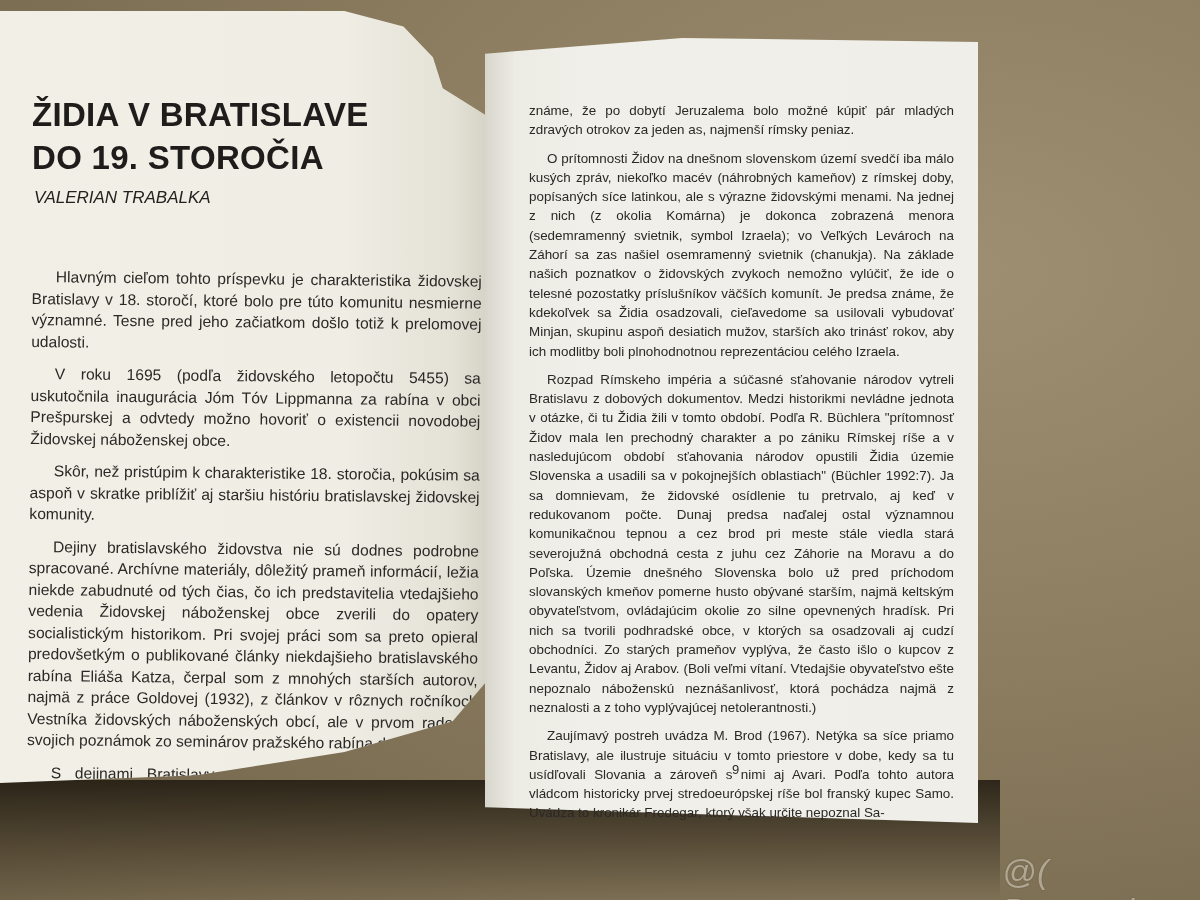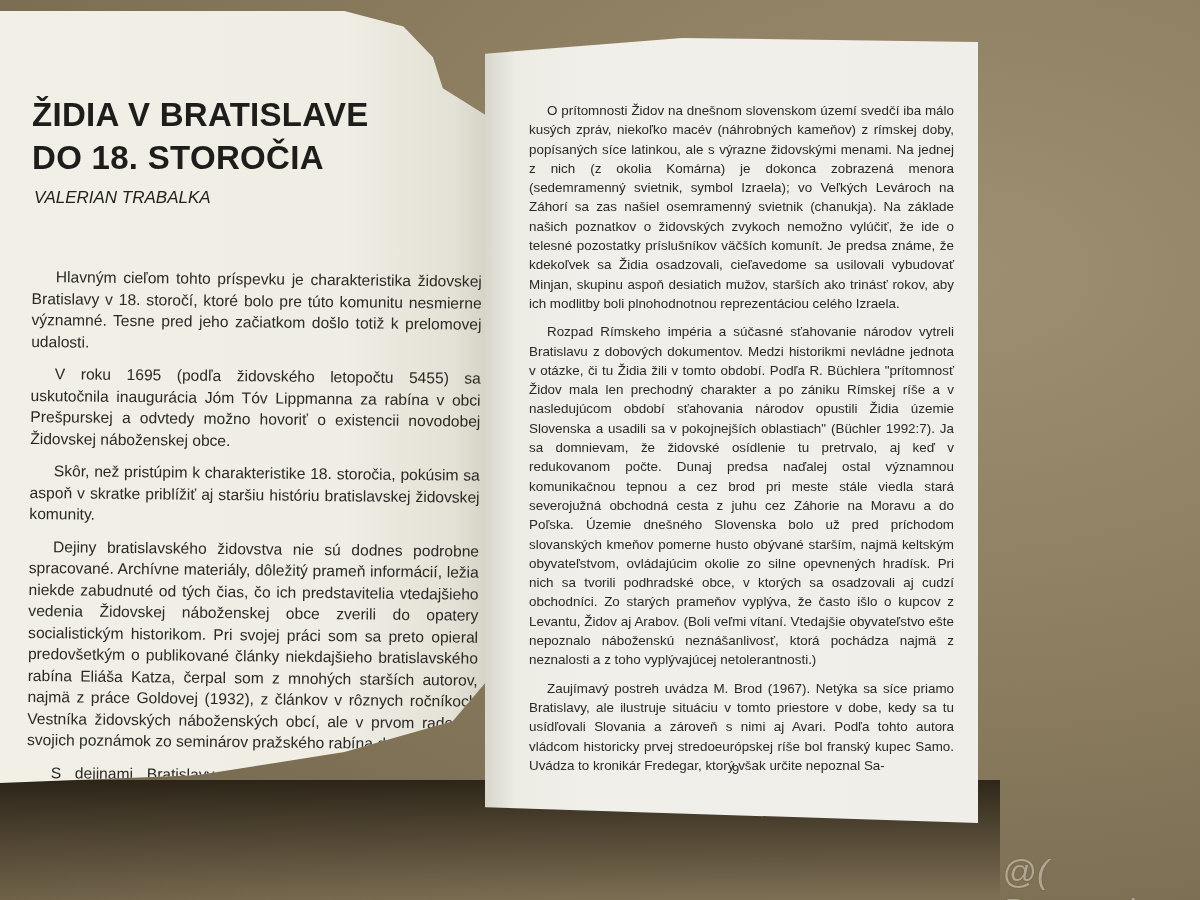--- a/index.html
+++ b/index.html
@@ -57,34 +57,35 @@
   }
 </style>
 </head>
 <body>
 
 <div class="shadow-band"></div>
 
 <div class="page-left">
   <h1 class="title">
     <span>ŽIDIA V BRATISLAVE</span><br>
-    <span>DO 18. STOROČIA</span>
+    <span>DO 19. STOROČIA</span>
   </h1>
   <h2 class="author">VALERIAN TRABALKA</h2>
   <div class="col col-left">
     <p>Hlavným cieľom tohto príspevku je charakteristika židovskej Bratislavy v 18. storočí, ktoré bolo pre túto komunitu nesmierne významné. Tesne pred jeho začiatkom došlo totiž k prelomovej udalosti.</p>
     <p>V roku 1695 (podľa židovského letopočtu 5455) sa uskutočnila inaugurácia Jóm Tóv Lippmanna za rabína v obci Prešpurskej a odvtedy možno hovoriť o existencii novodobej Židovskej náboženskej obce.</p>
     <p>Skôr, než pristúpim k charakteristike 18. storočia, pokúsim sa aspoň v skratke priblížiť aj staršiu históriu bratislavskej židovskej komunity.</p>
     <p>Dejiny bratislavského židovstva nie sú dodnes podrobne spracované. Archívne materiály, dôležitý prameň informácií, ležia niekde zabudnuté od tých čias, čo ich predstavitelia vtedajšieho vedenia Židovskej náboženskej obce zverili do opatery socialistickým historikom. Pri svojej práci som sa preto opieral predovšetkým o publikované články niekdajšieho bratislavského rabína Eliáša Katza, čerpal som z mnohých starších autorov, najmä z práce Goldovej (1932), z článkov v rôznych ročníkoch Vestníka židovských náboženských obcí, ale v prvom rade zo svojich poznámok zo seminárov pražského rabína dr. R. Federa.</p>
     <p>S dejinami Bratislavy sú Židia spätí od jej počiatku. Rozhodujúcu rolu zohrala výhodná poloha pri dunajskom brode. Najmä posunutie Limes Romanum na druhú stranu rieky priam predurčovalo mesto (vtedy skôr ešte osadu) pre obchodnú činnosť. Čulá komunikácia priťahovala rôznych ľudí. Medzi nimi nechýbali ani vykúpení židovskí otroci, ktorí sa sem dostali s rímskymi légiami. Je všeobecne</p>
   </div>
   <div class="pnum pnum-left">8</div>
 </div>
 
 <div class="page-right"></div>
 <div class="col col-right">
+  <p class="cont">známe, že po dobytí Jeruzalema bolo možné kúpiť pár mladých zdravých otrokov za jeden as, najmenší rímsky peniaz.</p>
   <p>O prítomnosti Židov na dnešnom slovenskom území svedčí iba málo kusých zpráv, niekoľko macév (náhrobných kameňov) z rímskej doby, popísaných síce latinkou, ale s výrazne židovskými menami. Na jednej z nich (z okolia Komárna) je dokonca zobrazená menora (sedemramenný svietnik, symbol Izraela); vo Veľkých Levároch na Záhorí sa zas našiel osemramenný svietnik (chanukja). Na základe našich poznatkov o židovských zvykoch nemožno vylúčiť, že ide o telesné pozostatky príslušníkov väčších komunít. Je predsa známe, že kdekoľvek sa Židia osadzovali, cieľavedome sa usilovali vybudovať Minjan, skupinu aspoň desiatich mužov, starších ako trinásť rokov, aby ich modlitby boli plnohodnotnou reprezentáciou celého Izraela.</p>
   <p>Rozpad Rímskeho impéria a súčasné sťahovanie národov vytreli Bratislavu z dobových dokumentov. Medzi historikmi nevládne jednota v otázke, či tu Židia žili v tomto období. Podľa R. Büchlera "prítomnosť Židov mala len prechodný charakter a po zániku Rímskej ríše a v nasledujúcom období sťahovania národov opustili Židia územie Slovenska a usadili sa v pokojnejších oblastiach" (Büchler 1992:7). Ja sa domnievam, že židovské osídlenie tu pretrvalo, aj keď v redukovanom počte. Dunaj predsa naďalej ostal významnou komunikačnou tepnou a cez brod pri meste stále viedla stará severojužná obchodná cesta z juhu cez Záhorie na Moravu a do Poľska. Územie dnešného Slovenska bolo už pred príchodom slovanských kmeňov pomerne husto obývané starším, najmä keltským obyvateľstvom, ovládajúcim okolie zo silne opevnených hradísk. Pri nich sa tvorili podhradské obce, v ktorých sa osadzovali aj cudzí obchodníci. Zo starých prameňov vyplýva, že často išlo o kupcov z Levantu, Židov aj Arabov. (Boli veľmi vítaní. Vtedajšie obyvateľstvo ešte nepoznalo náboženskú neznášanlivosť, ktorá pochádza najmä z neznalosti a z toho vyplývajúcej netolerantnosti.)</p>
   <p>Zaujímavý postreh uvádza M. Brod (1967). Netýka sa síce priamo Bratislavy, ale ilustruje situáciu v tomto priestore v dobe, kedy sa tu usídľovali Slovania a zároveň s nimi aj Avari. Podľa tohto autora vládcom historicky prvej stredoeurópskej ríše bol franský kupec Samo. Uvádza to kronikár Fredegar, ktorý však určite nepoznal Sa-</p>
 </div>
 <div class="pnum pnum-right">9</div>
 
 <div class="watermark">@( Bazos.sk</div>
 
 </body></html>

